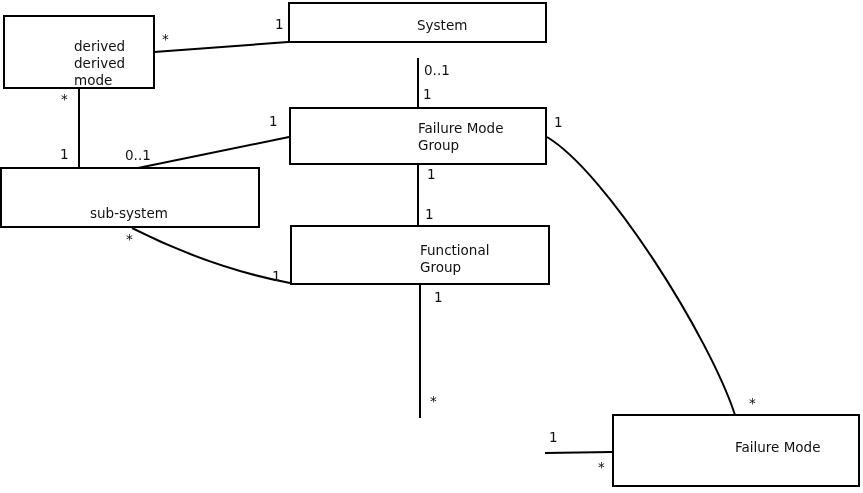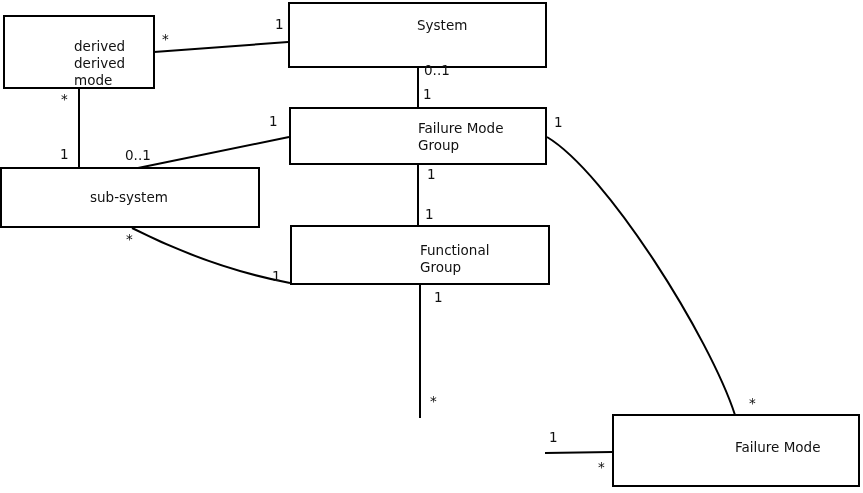--- a/index.html
+++ b/index.html
@@ -57,35 +57,35 @@
   </svg>
 
   <div class="node" style="left:3px; top:15px; width:152px; height:74px;">
     <div class="node-label" style="left:69px; top:21px;">
       <div>derived</div>
       <div>derived</div>
       <div>mode</div>
     </div>
   </div>
 
-  <div class="node" style="left:288px; top:2px; width:259px; height:66px;">
+  <div class="node" style="left:288px; top:2px; width:259px; height:41px;">
     <div class="node-label" style="left:127px; top:13px;">
       <div>System</div>
     </div>
   </div>
 
   <div class="node" style="left:289px; top:107px; width:258px; height:58px;">
     <div class="node-label" style="left:127px; top:11px;">
       <div>Failure Mode</div>
       <div>Group</div>
     </div>
   </div>
 
   <div class="node" style="left:0px; top:167px; width:260px; height:61px;">
-    <div class="node-label" style="left:88px; top:20px;">
+    <div class="node-label" style="left:88px; top:36px;">
       <div>sub-system</div>
     </div>
   </div>
 
   <div class="node" style="left:290px; top:225px; width:260px; height:60px;">
     <div class="node-label" style="left:128px; top:15px;">
       <div>Functional</div>
       <div>Group</div>
     </div>
   </div>

